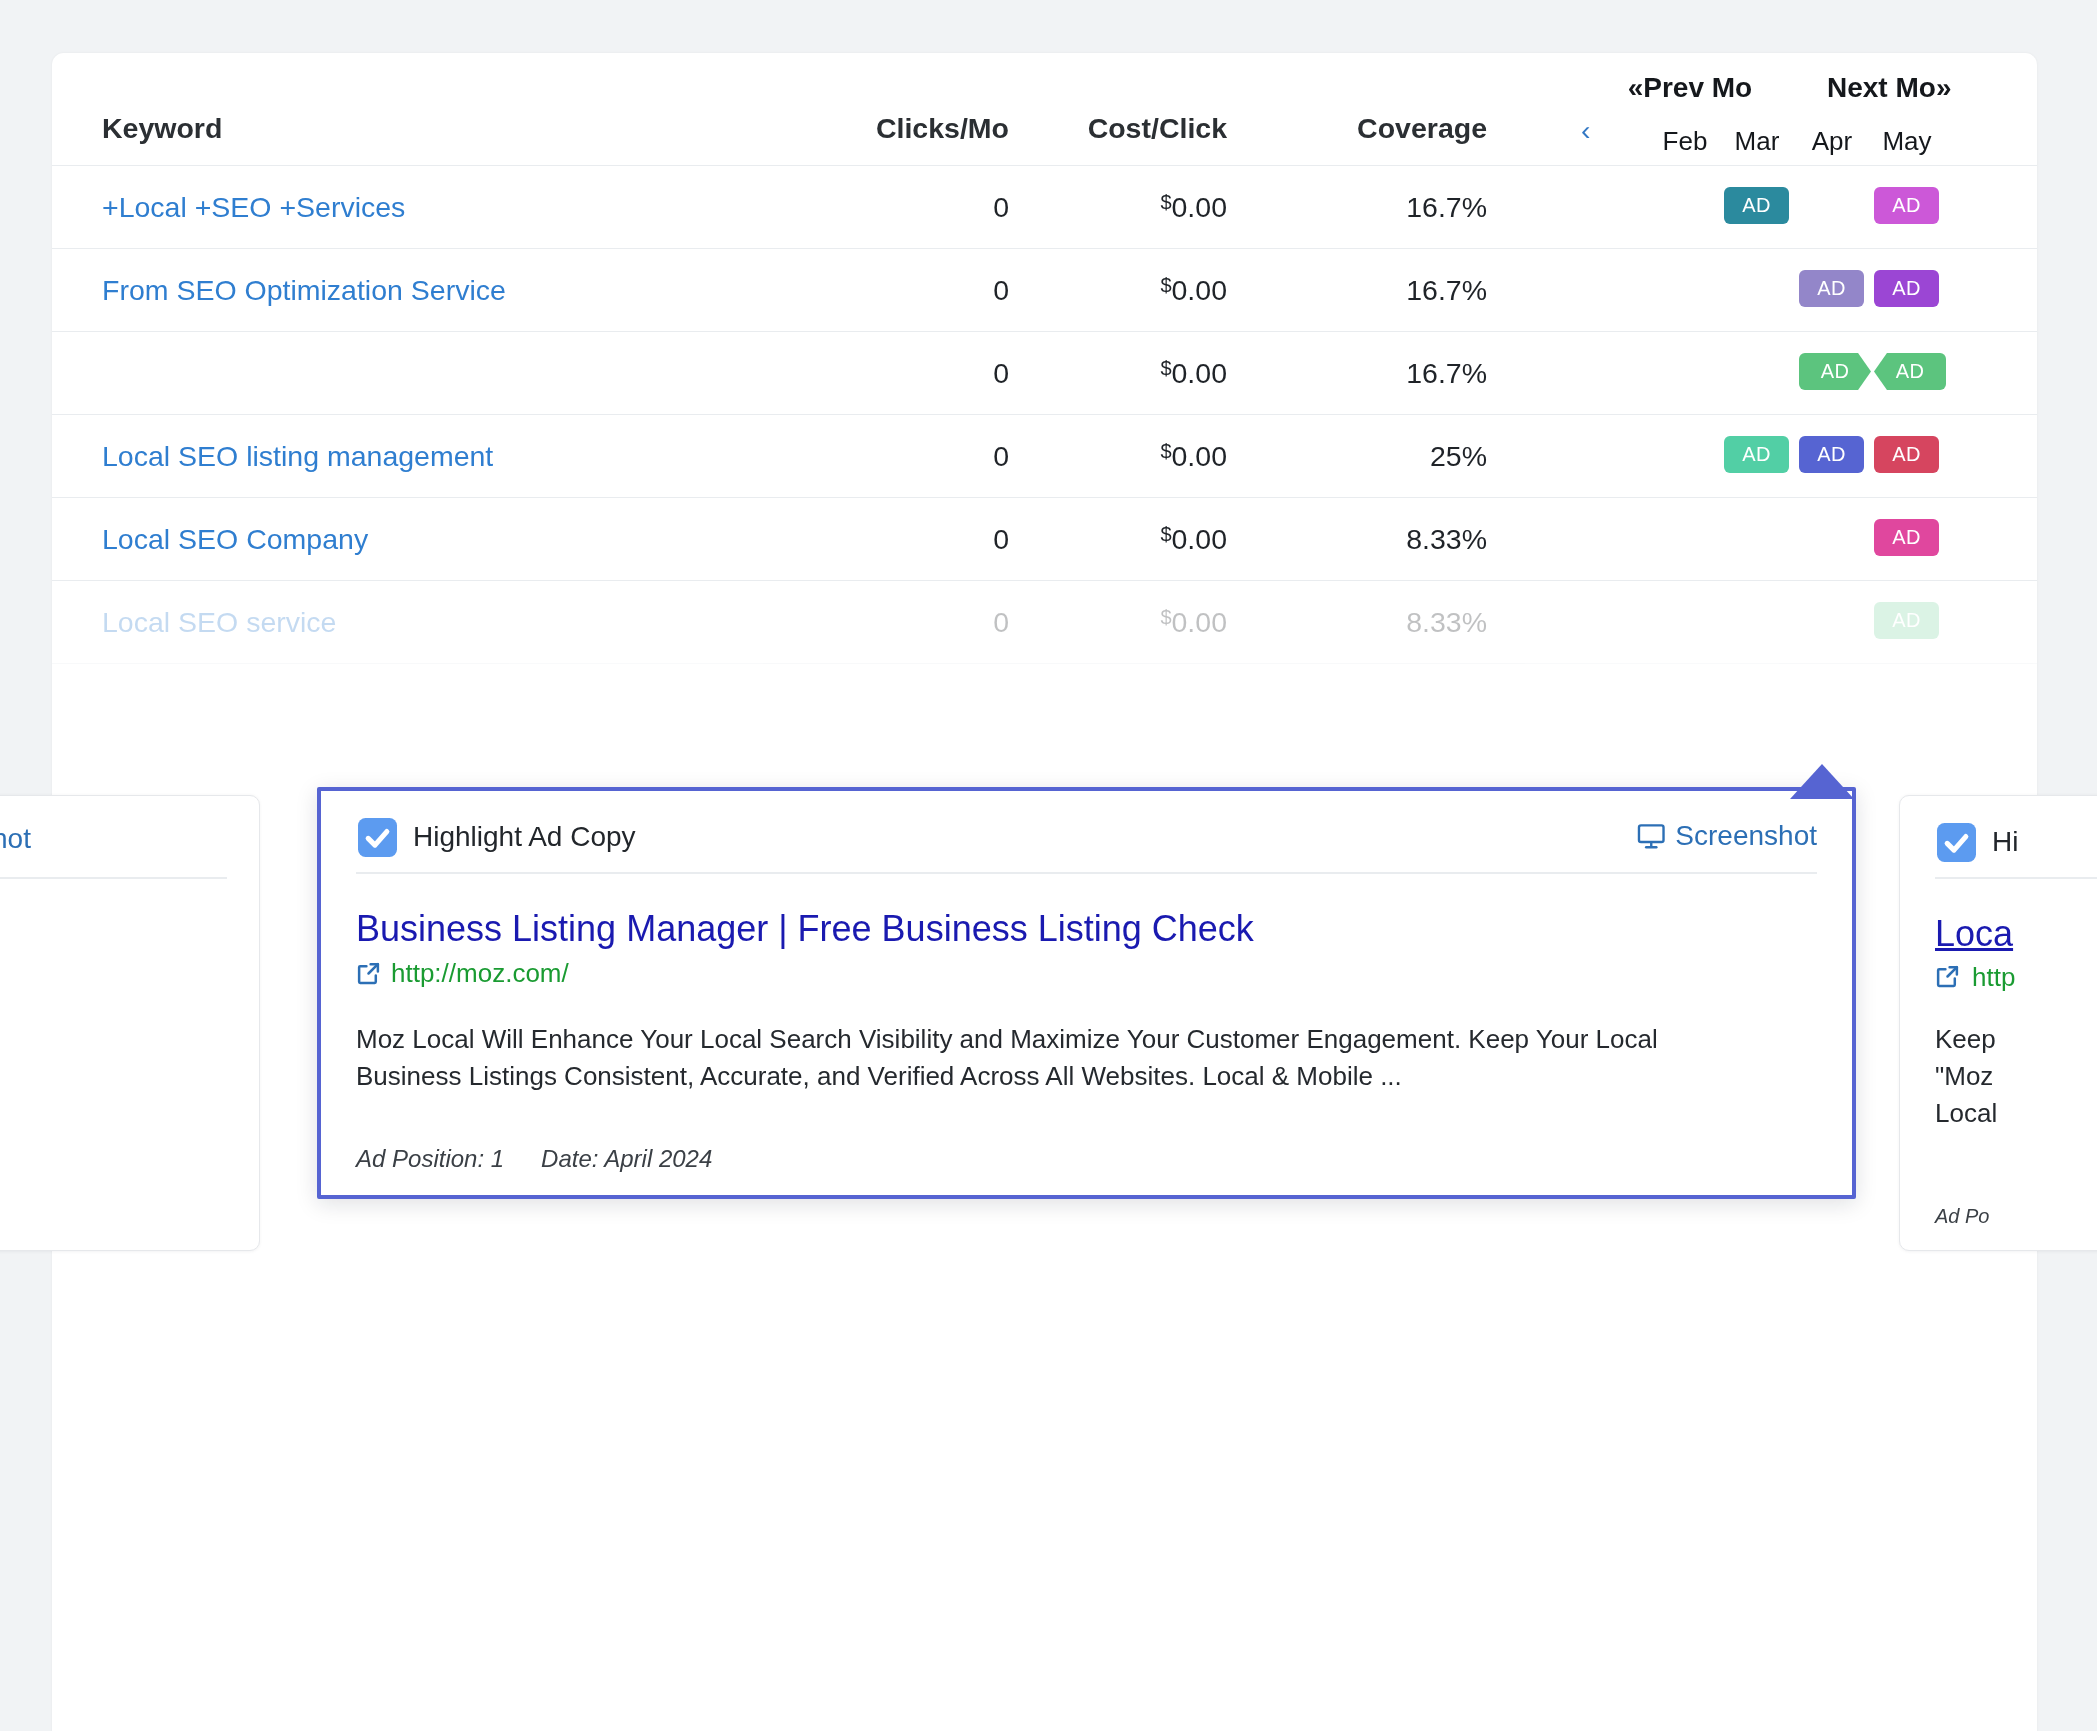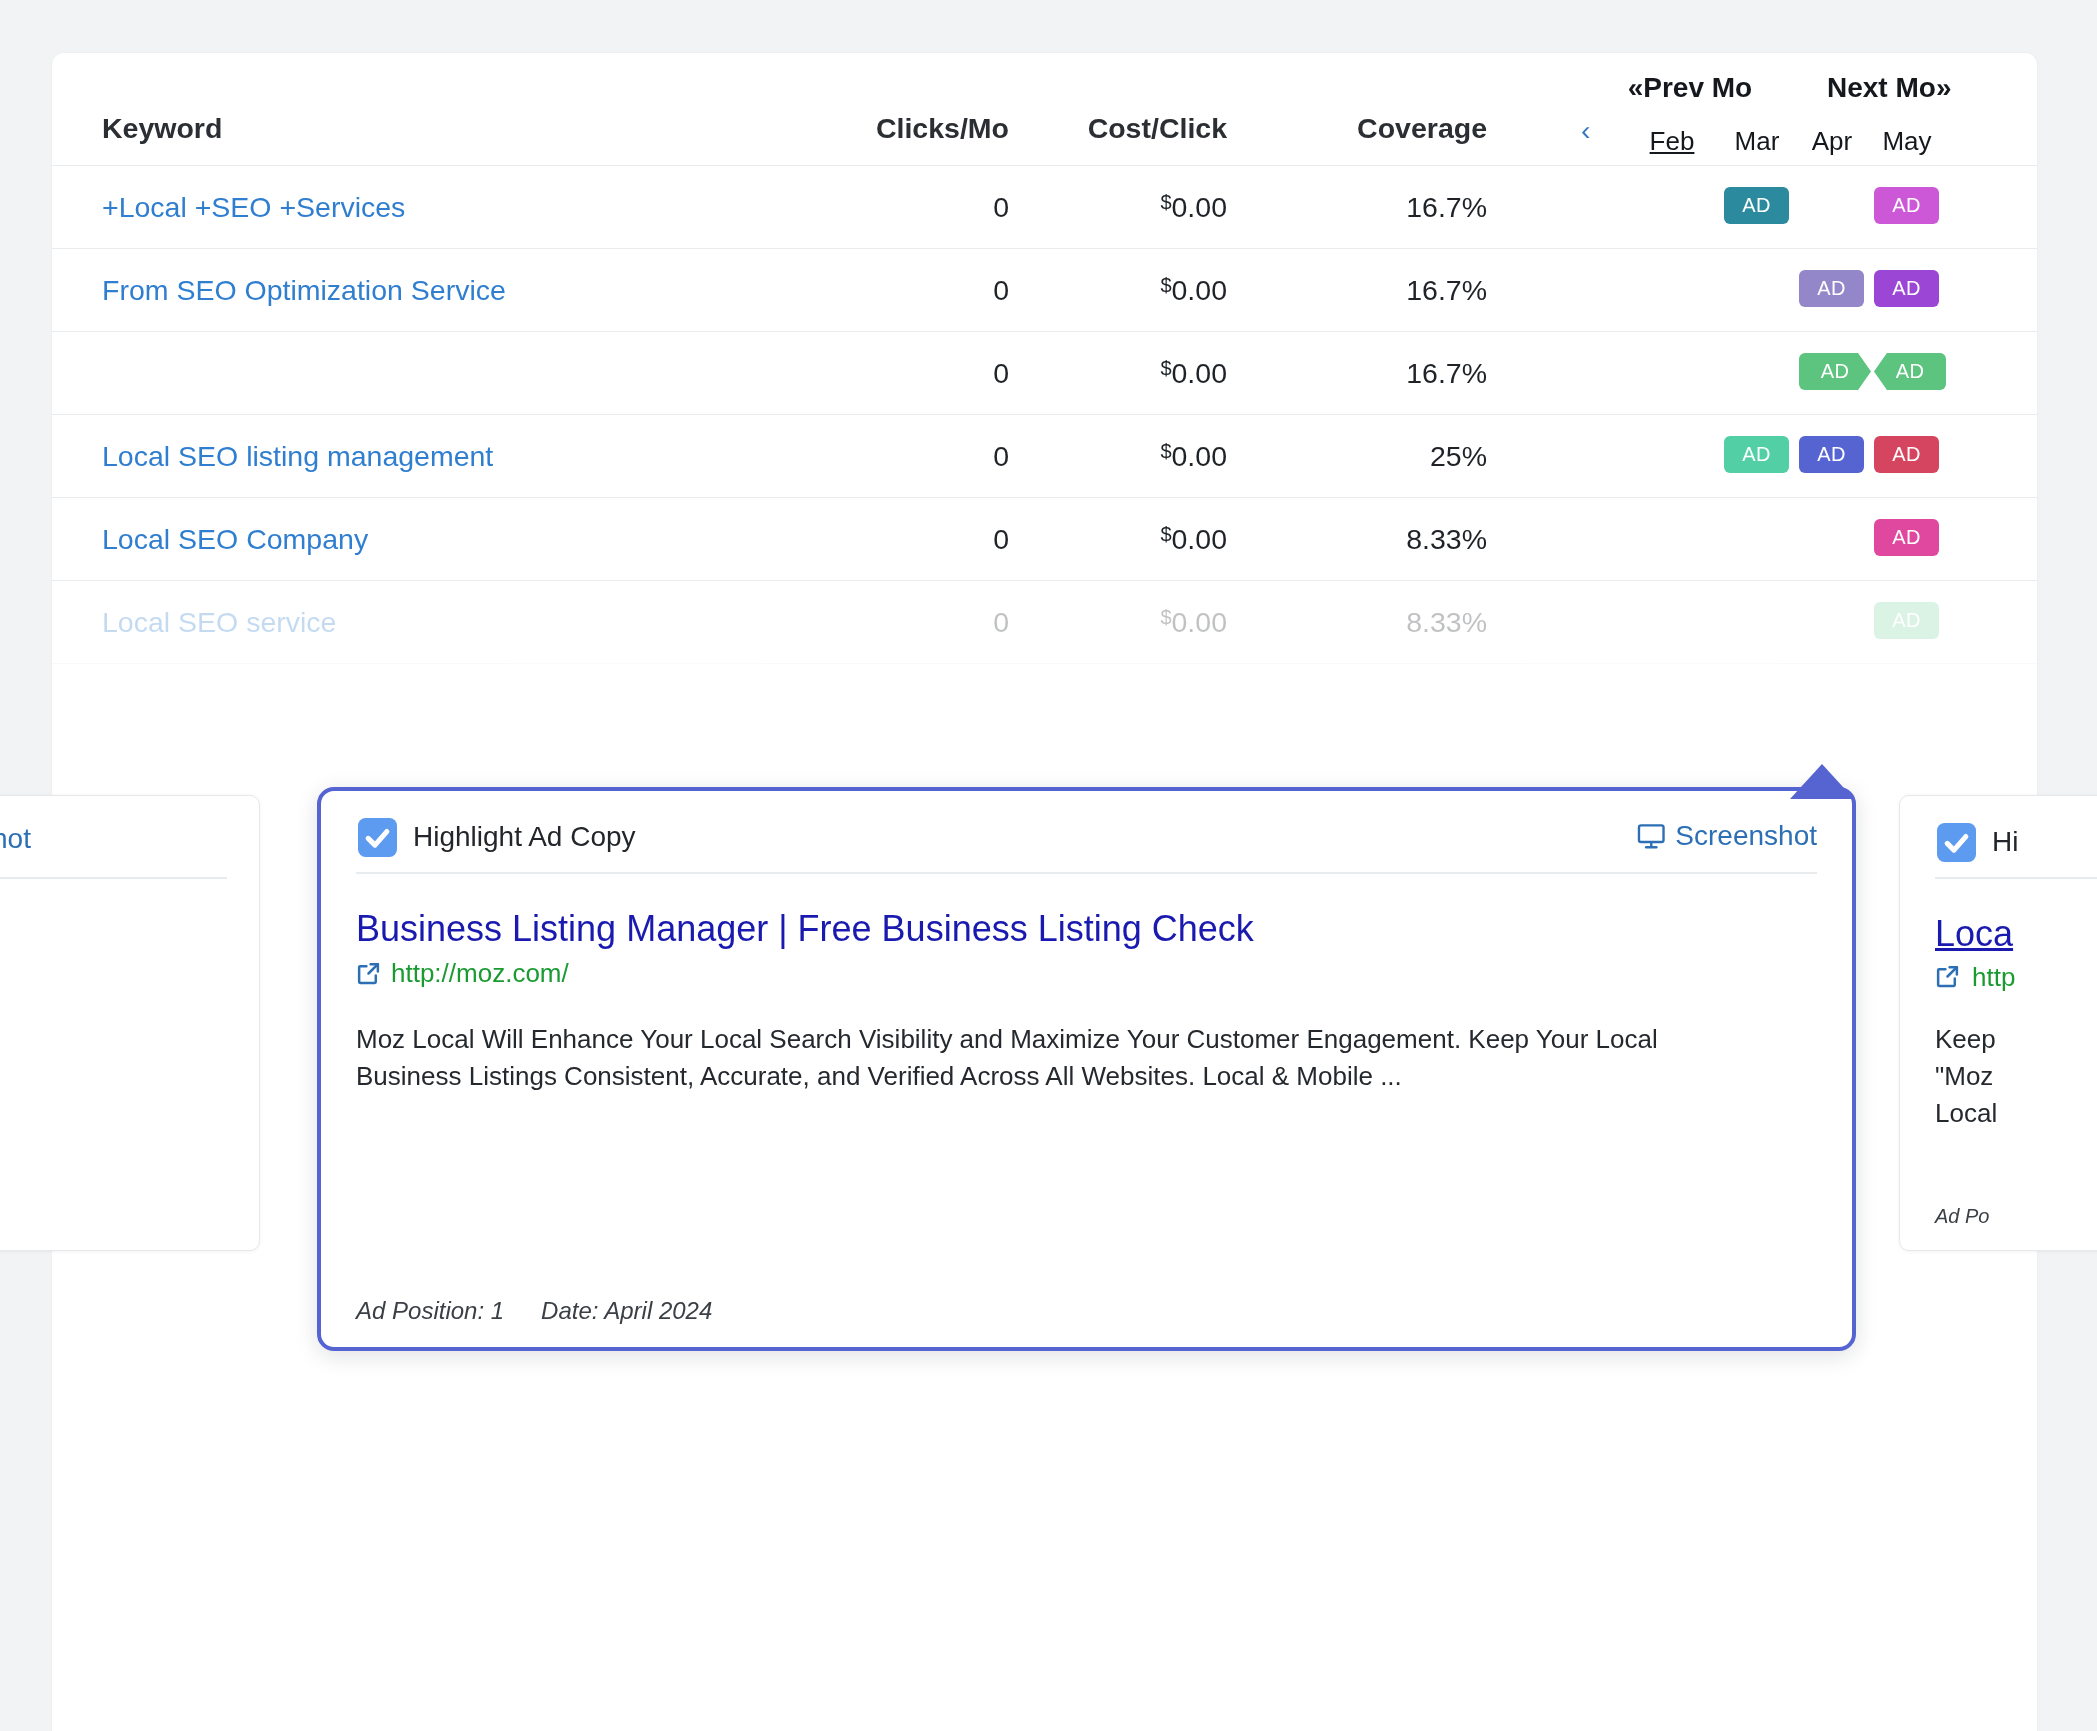--- a/index.html
+++ b/index.html
@@ -77,21 +77,21 @@
     height: 40px;
   }
   .month-lbl {
     position: absolute;
     top: 0;
     width: 76px;
     text-align: center;
     font-size: 26px;
     color: #15181c;
   }
-  .m0 { left: 13px; text-decoration: underline; }
+  .m0 { left: 26px; }
   .m1 { left: 98px; }
   .m2 { left: 173px; }
   .m3 { left: 248px; }
 
   
   .row {
     position: relative;
     height: 83px;
     border-bottom: 1.7px solid #e9ecef;
   }
@@ -157,23 +157,23 @@
     border: 1.7px solid #e6e8eb;
     border-radius: 10px;
     overflow: hidden;
     box-shadow: 0 0.8px 3.4px rgba(16,24,40,.05);
   }
   .ad-card.left  { left: -76px; top: 795px; width: 336px; height: 456px; z-index: 10; }
   .ad-card.right { left: 1899px; top: 795px; width: 336px; height: 456px; z-index: 10; }
 
   .ad-card.main {
     left: 317px; top: 787px;
-    width: 1539px; height: 564px;
+    width: 1539px; height: 412px;
     border: 4.2px solid #5664d2;
-    border-radius: 17px;
+    border-radius: 2px;
     z-index: 20;
     box-shadow: 0 5px 22px rgba(16,24,40,.13);
   }
 
   .ad-head {
     position: relative;
     height: 82px;
   }
   .ad-head .chk {
     position: absolute;

